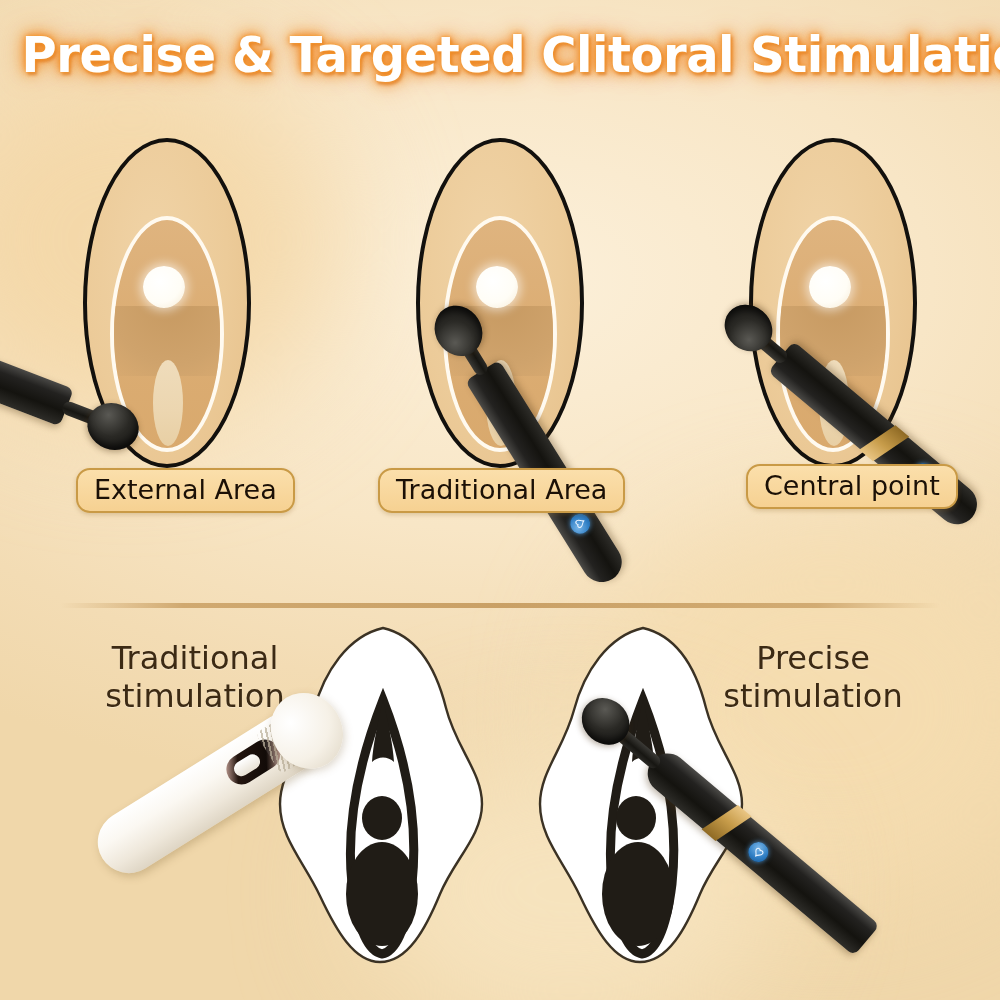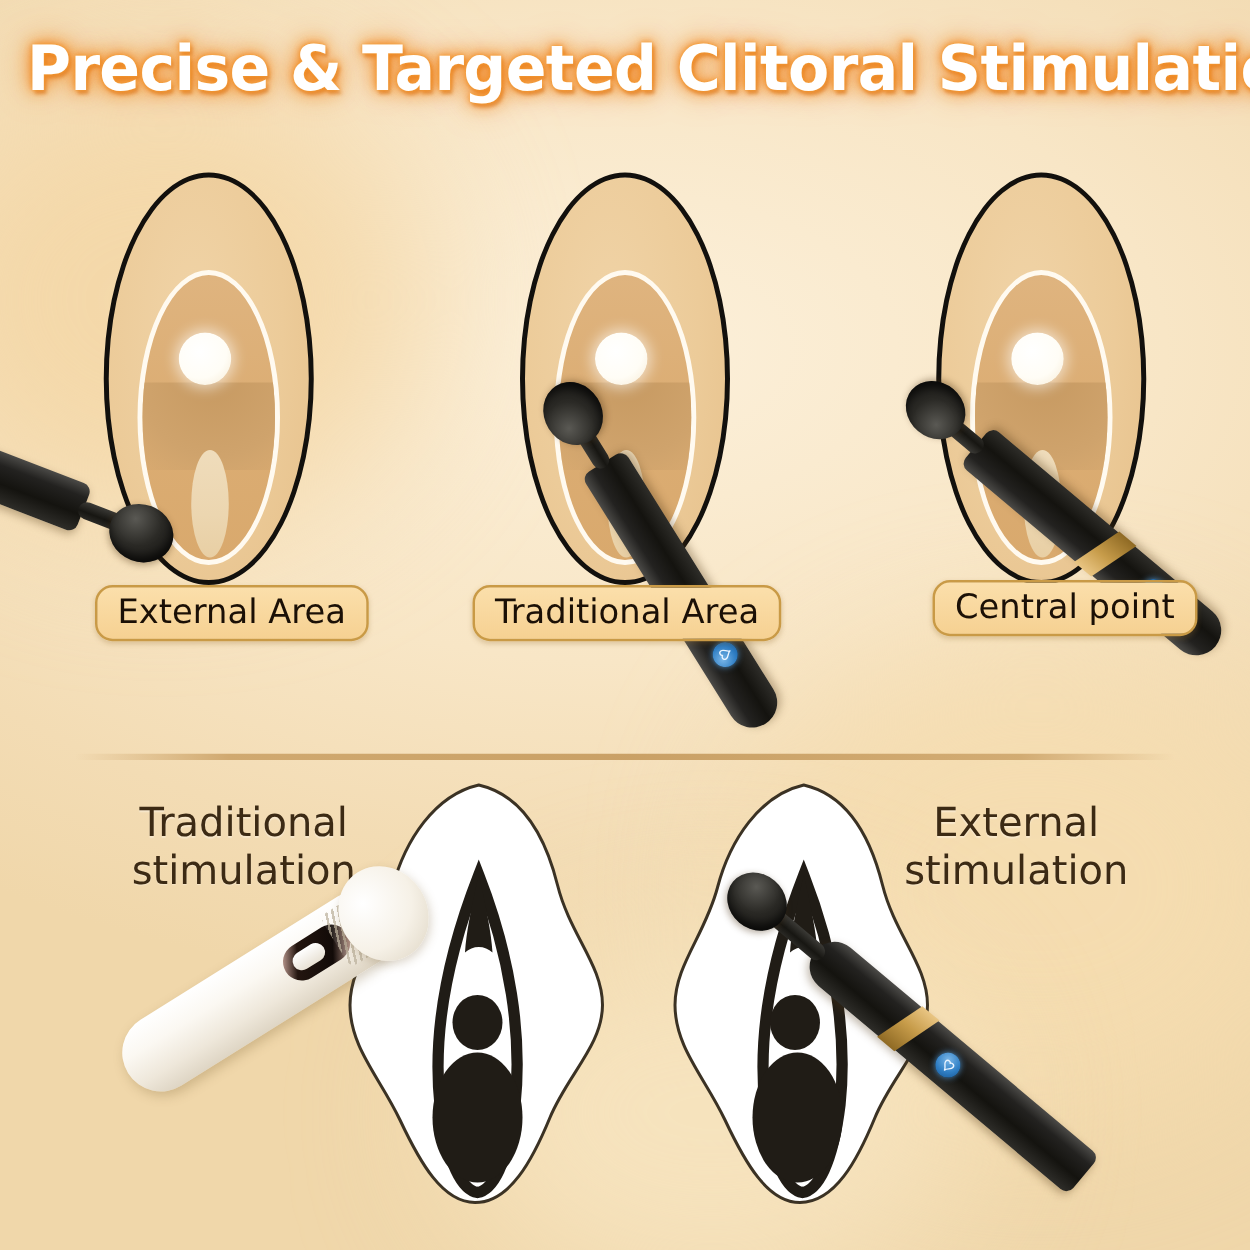--- a/index.html
+++ b/index.html
@@ -248,21 +248,21 @@
   <div class="divider"></div>
 
   <div class="bottom-row">
 
     <div class="cap left">
       <div>Traditional</div>
       <div>stimulation</div>
     </div>
 
     <div class="cap right">
-      <div>External</div>
+      <div>Precise</div>
       <div>stimulation</div>
     </div>
 
     <div class="blob" style="left:268px;top:10px;width:230px;height:345px;">
       <svg viewBox="0 0 230 345" width="230" height="345">
         <path d="M115 6 C150 14 168 46 178 86 C188 126 214 150 214 182
                  C214 214 186 238 172 272 C158 306 140 340 112 340
                  C86 340 68 308 52 274 C36 240 12 216 12 182
                  C12 150 36 126 46 88 C56 50 80 14 115 6 Z" fill="#ffffff" stroke="#3b3224" stroke-width="2.4"></path>
         <path d="M115 78 C140 142 150 206 144 262 C138 310 126 330 114 332

